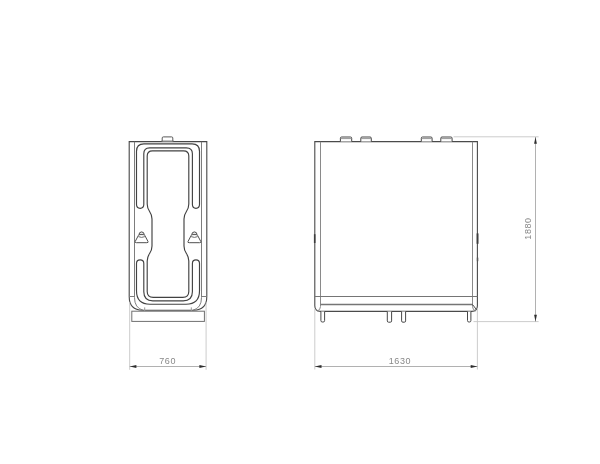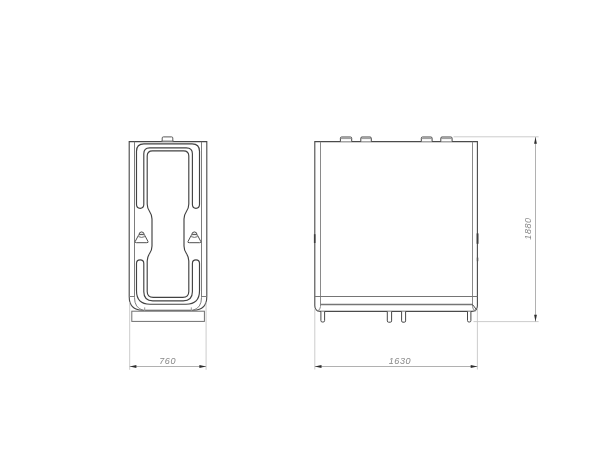--- a/index.html
+++ b/index.html
@@ -1,16 +1,16 @@
 <!DOCTYPE html>
 <html><head>
 <meta charset="utf-8">
 <style>
   html,body{margin:0;padding:0;background:#ffffff;}
-  .wrap{width:600px;height:464px;background:#ffffff;overflow:hidden;font-style:italic;}
+  .wrap{width:600px;height:464px;background:#ffffff;overflow:hidden;}
   text{font-family:"Liberation Sans",sans-serif;fill:#878787;opacity:0.99;}
 </style>
 </head>
 <body>
 <div class="wrap">
 <svg width="600" height="464" viewBox="0 0 600 464" xmlns="http://www.w3.org/2000/svg">
 
   <rect x="0" y="0" width="600" height="464" fill="#ffffff"></rect>
 
   <g fill="none" stroke="#474747" stroke-width="1.1">

